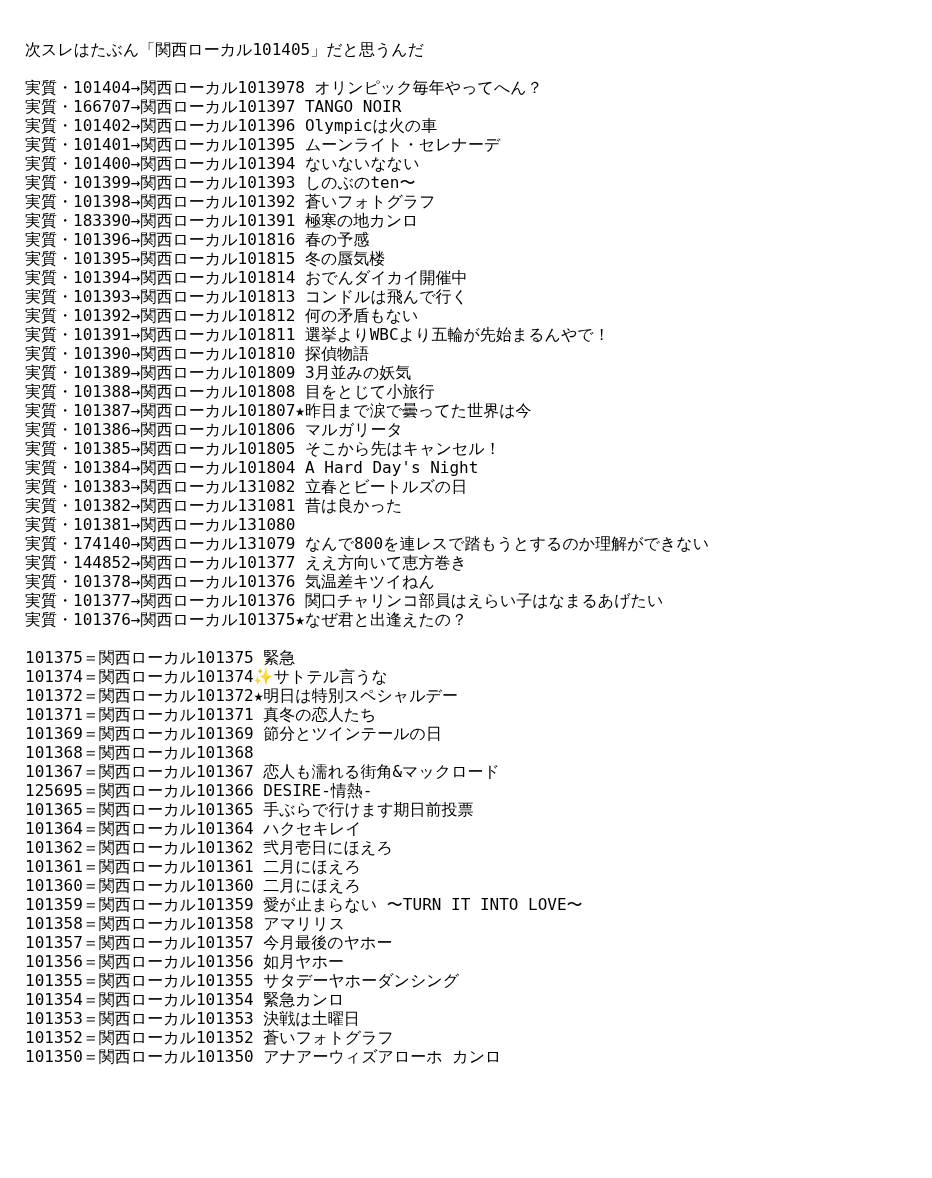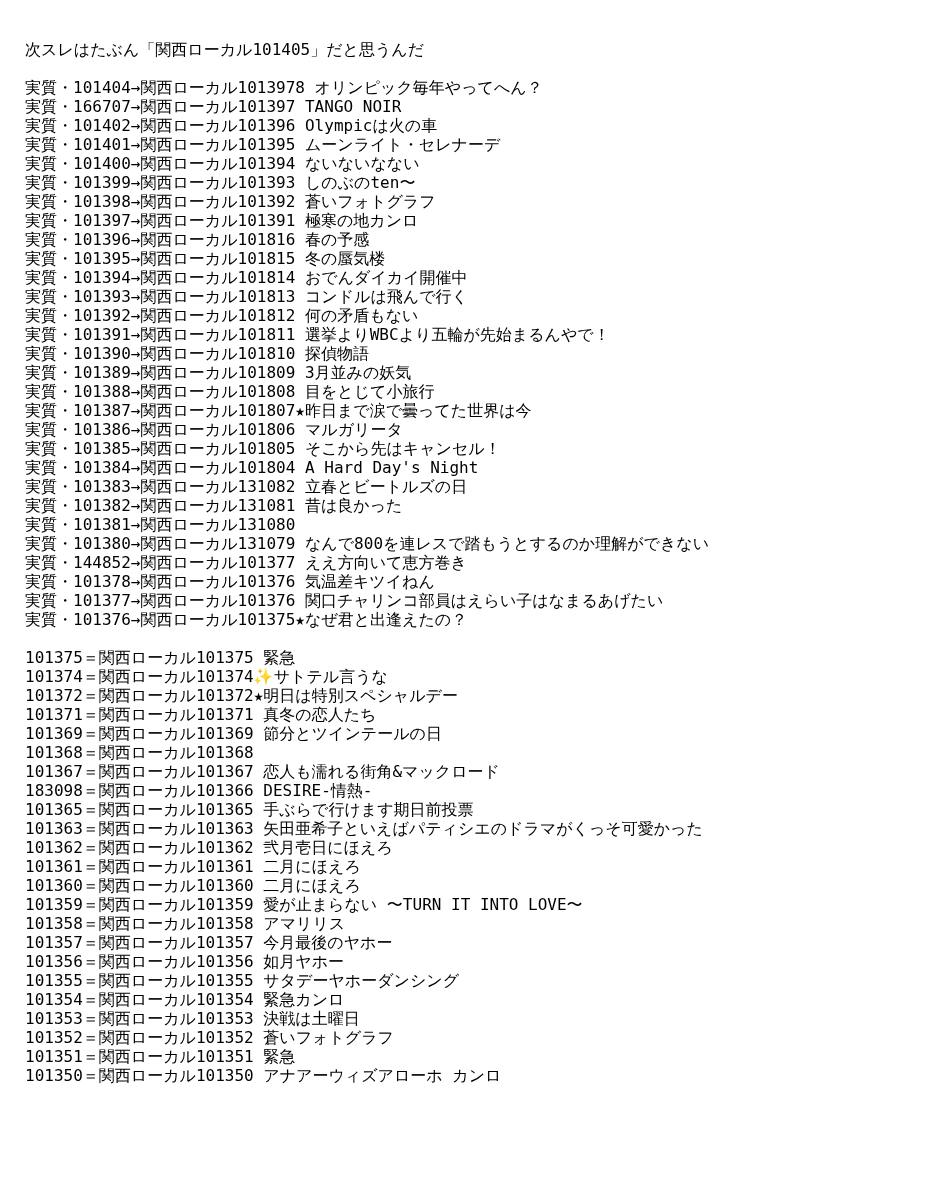--- a/index.html
+++ b/index.html
@@ -38,62 +38,61 @@
   <div class="line">次スレはたぶん「関西ローカル101405」だと思うんだ</div>
   <div class="blank"></div>
   <div id="remap-list">
       <div class="line">実質・101404→関西ローカル1013978 オリンピック毎年やってへん？</div>
       <div class="line">実質・166707→関西ローカル101397 TANGO NOIR</div>
       <div class="line">実質・101402→関西ローカル101396 Olympicは火の車</div>
       <div class="line">実質・101401→関西ローカル101395 ムーンライト・セレナーデ</div>
       <div class="line">実質・101400→関西ローカル101394 ないないなない</div>
       <div class="line">実質・101399→関西ローカル101393 しのぶのten〜</div>
       <div class="line">実質・101398→関西ローカル101392 蒼いフォトグラフ</div>
-      <div class="line">実質・101397→関西ローカル101391 極寒の地カンロ</div>
+      <div class="line">実質・183390→関西ローカル101391 極寒の地カンロ</div>
       <div class="line">実質・101396→関西ローカル101816 春の予感</div>
       <div class="line">実質・101395→関西ローカル101815 冬の蜃気楼</div>
       <div class="line">実質・101394→関西ローカル101814 おでんダイカイ開催中</div>
       <div class="line">実質・101393→関西ローカル101813 コンドルは飛んで行く</div>
       <div class="line">実質・101392→関西ローカル101812 何の矛盾もない</div>
       <div class="line">実質・101391→関西ローカル101811 選挙よりWBCより五輪が先始まるんやで！</div>
       <div class="line">実質・101390→関西ローカル101810 探偵物語</div>
       <div class="line">実質・101389→関西ローカル101809 3月並みの妖気</div>
       <div class="line">実質・101388→関西ローカル101808 目をとじて小旅行</div>
       <div class="line">実質・101387→関西ローカル101807★昨日まで涙で曇ってた世界は今</div>
       <div class="line">実質・101386→関西ローカル101806 マルガリータ</div>
       <div class="line">実質・101385→関西ローカル101805 そこから先はキャンセル！</div>
       <div class="line">実質・101384→関西ローカル101804 A Hard Day's Night</div>
       <div class="line">実質・101383→関西ローカル131082 立春とビートルズの日</div>
       <div class="line">実質・101382→関西ローカル131081 昔は良かった</div>
       <div class="line">実質・101381→関西ローカル131080</div>
-      <div class="line">実質・101380→関西ローカル131079 なんで800を連レスで踏もうとするのか理解ができない</div>
+      <div class="line">実質・174140→関西ローカル131079 なんで800を連レスで踏もうとするのか理解ができない</div>
       <div class="line">実質・144852→関西ローカル101377 ええ方向いて恵方巻き</div>
       <div class="line">実質・101378→関西ローカル101376 気温差キツイねん</div>
       <div class="line">実質・101377→関西ローカル101376 関口チャリンコ部員はえらい子はなまるあげたい</div>
       <div class="line">実質・101376→関西ローカル101375★なぜ君と出逢えたの？</div>
     </div>
   <div class="blank"></div>
   <div id="renumber-list">
       <div class="line">101375＝関西ローカル101375 緊急</div>
       <div class="line">101374＝関西ローカル101374✨サトテル言うな</div>
       <div class="line">101372＝関西ローカル101372★明日は特別スペシャルデー</div>
       <div class="line">101371＝関西ローカル101371 真冬の恋人たち</div>
       <div class="line">101369＝関西ローカル101369 節分とツインテールの日</div>
       <div class="line">101368＝関西ローカル101368</div>
       <div class="line">101367＝関西ローカル101367 恋人も濡れる街角&amp;マックロード</div>
-      <div class="line">183098＝関西ローカル101366 DESIRE-情熱-</div>
+      <div class="line">125695＝関西ローカル101366 DESIRE-情熱-</div>
       <div class="line">101365＝関西ローカル101365 手ぶらで行けます期日前投票</div>
-      <div class="line">101363＝関西ローカル101363 矢田亜希子といえばパティシエのドラマがくっそ可愛かった</div>
+      <div class="line">101364＝関西ローカル101364 ハクセキレイ</div>
       <div class="line">101362＝関西ローカル101362 弐月壱日にほえろ</div>
       <div class="line">101361＝関西ローカル101361 二月にほえろ</div>
       <div class="line">101360＝関西ローカル101360 二月にほえろ</div>
       <div class="line">101359＝関西ローカル101359 愛が止まらない 〜TURN IT INTO LOVE〜</div>
       <div class="line">101358＝関西ローカル101358 アマリリス</div>
       <div class="line">101357＝関西ローカル101357 今月最後のヤホー</div>
       <div class="line">101356＝関西ローカル101356 如月ヤホー</div>
       <div class="line">101355＝関西ローカル101355 サタデーヤホーダンシング</div>
       <div class="line">101354＝関西ローカル101354 緊急カンロ</div>
       <div class="line">101353＝関西ローカル101353 決戦は土曜日</div>
       <div class="line">101352＝関西ローカル101352 蒼いフォトグラフ</div>
-      <div class="line">101351＝関西ローカル101351 緊急</div>
       <div class="line">101350＝関西ローカル101350 アナアーウィズアローホ カンロ</div>
     </div>
 </div>
 
 </body></html>

